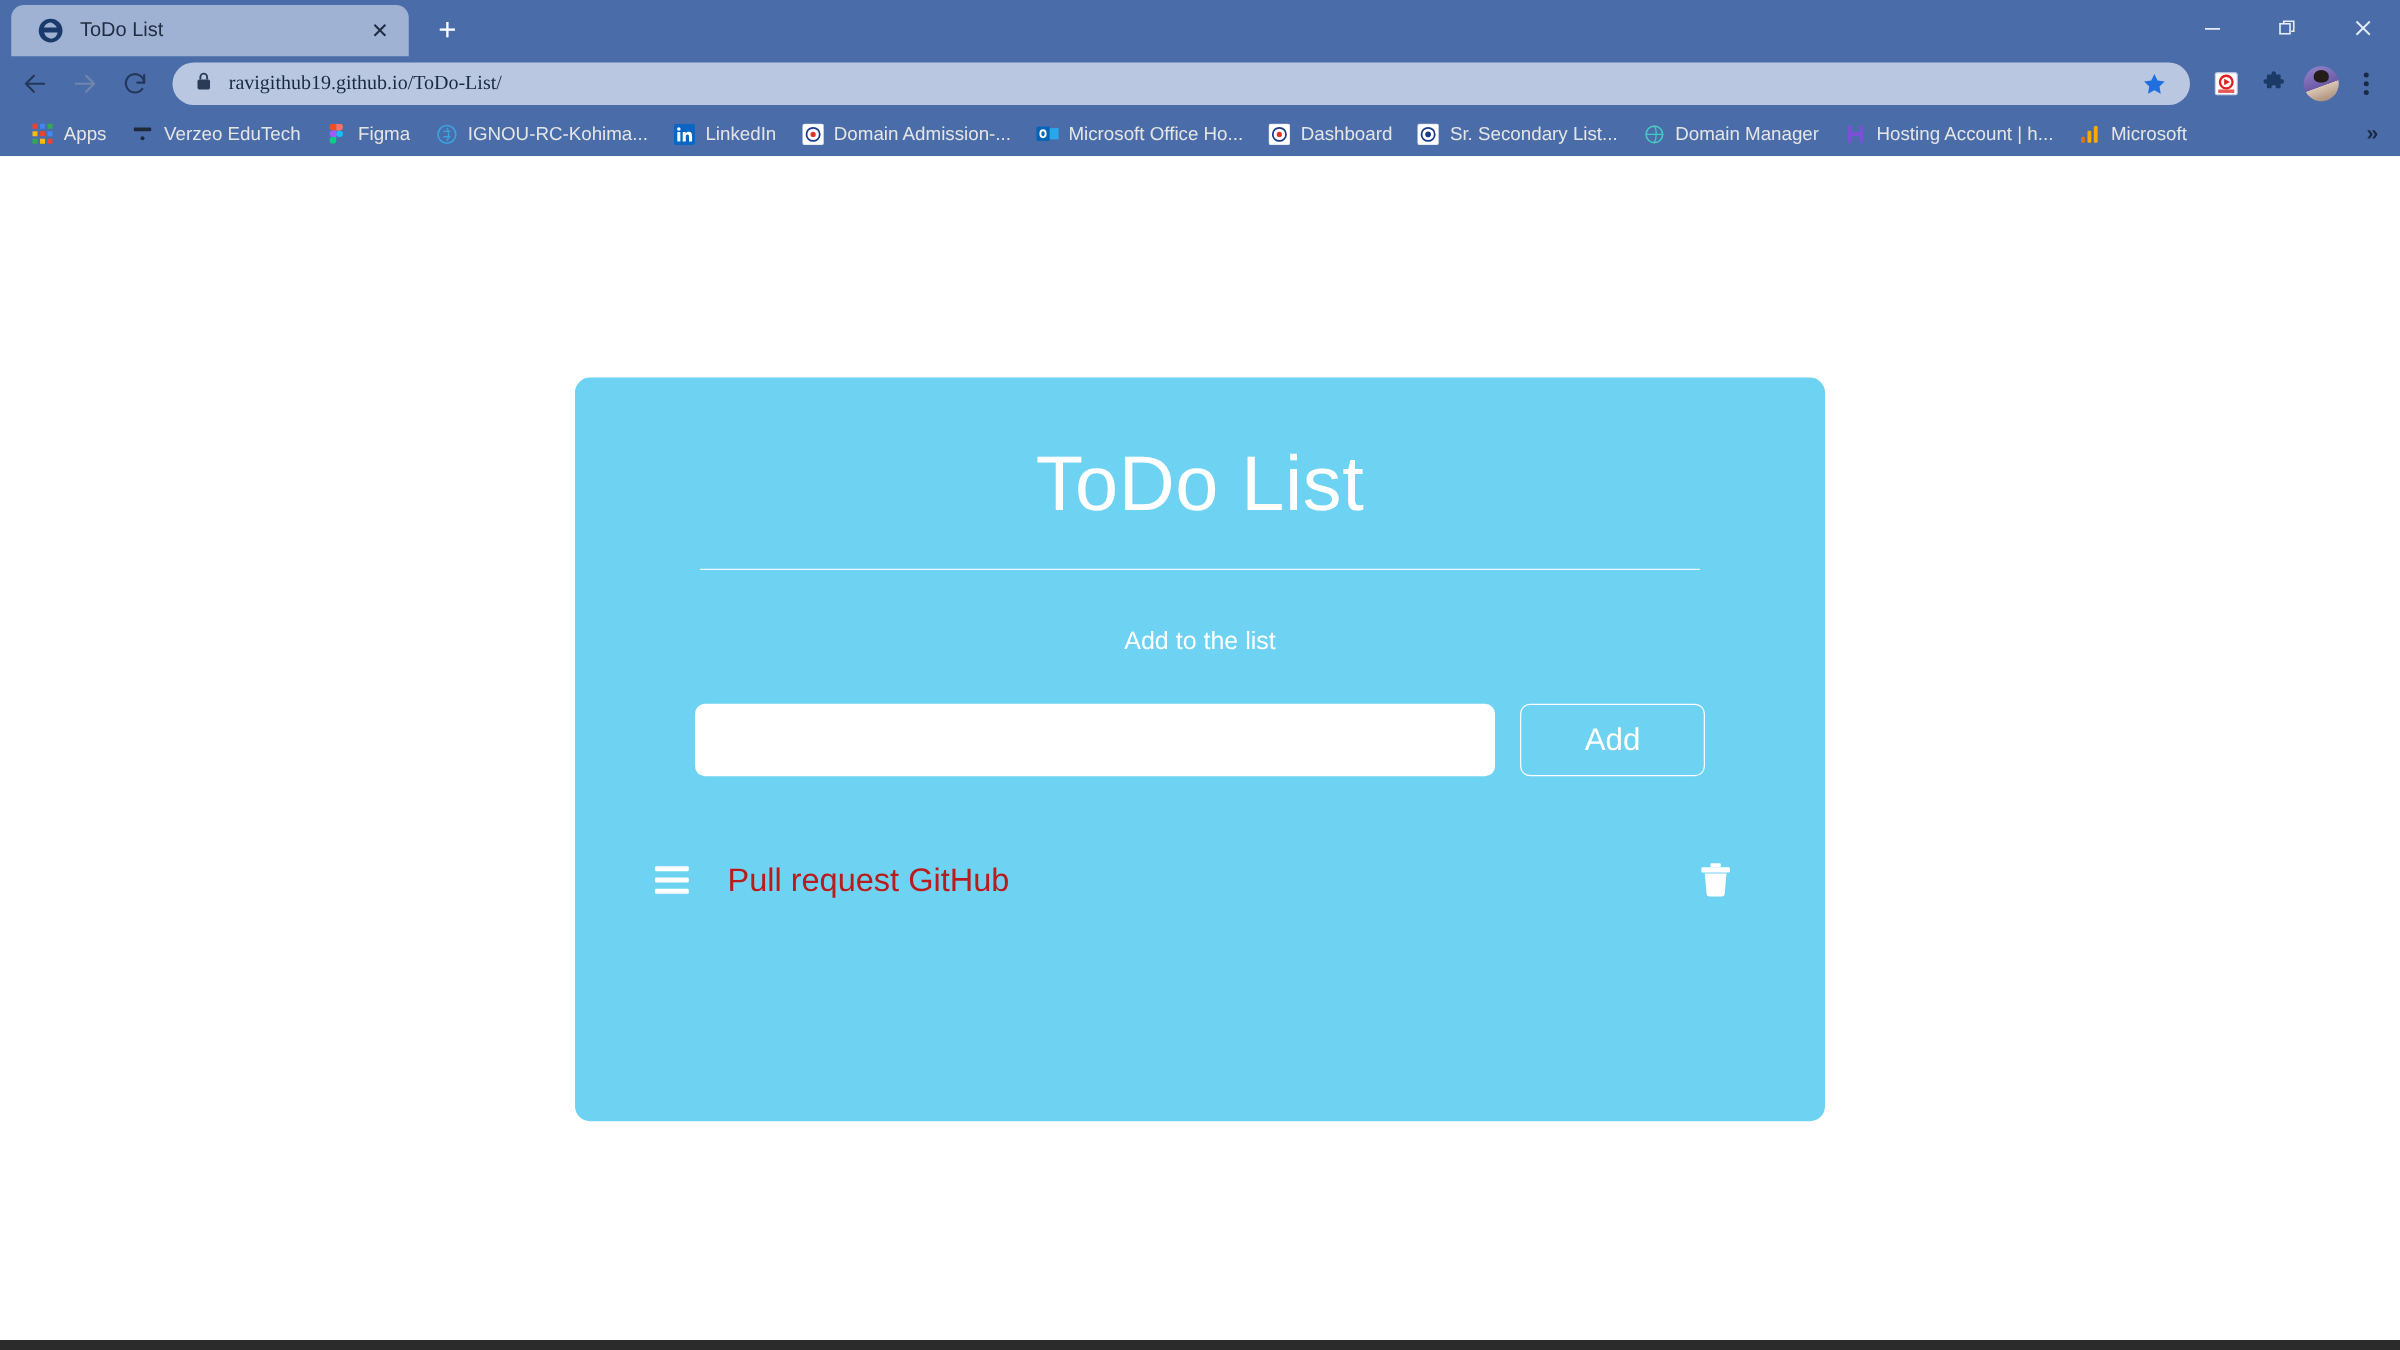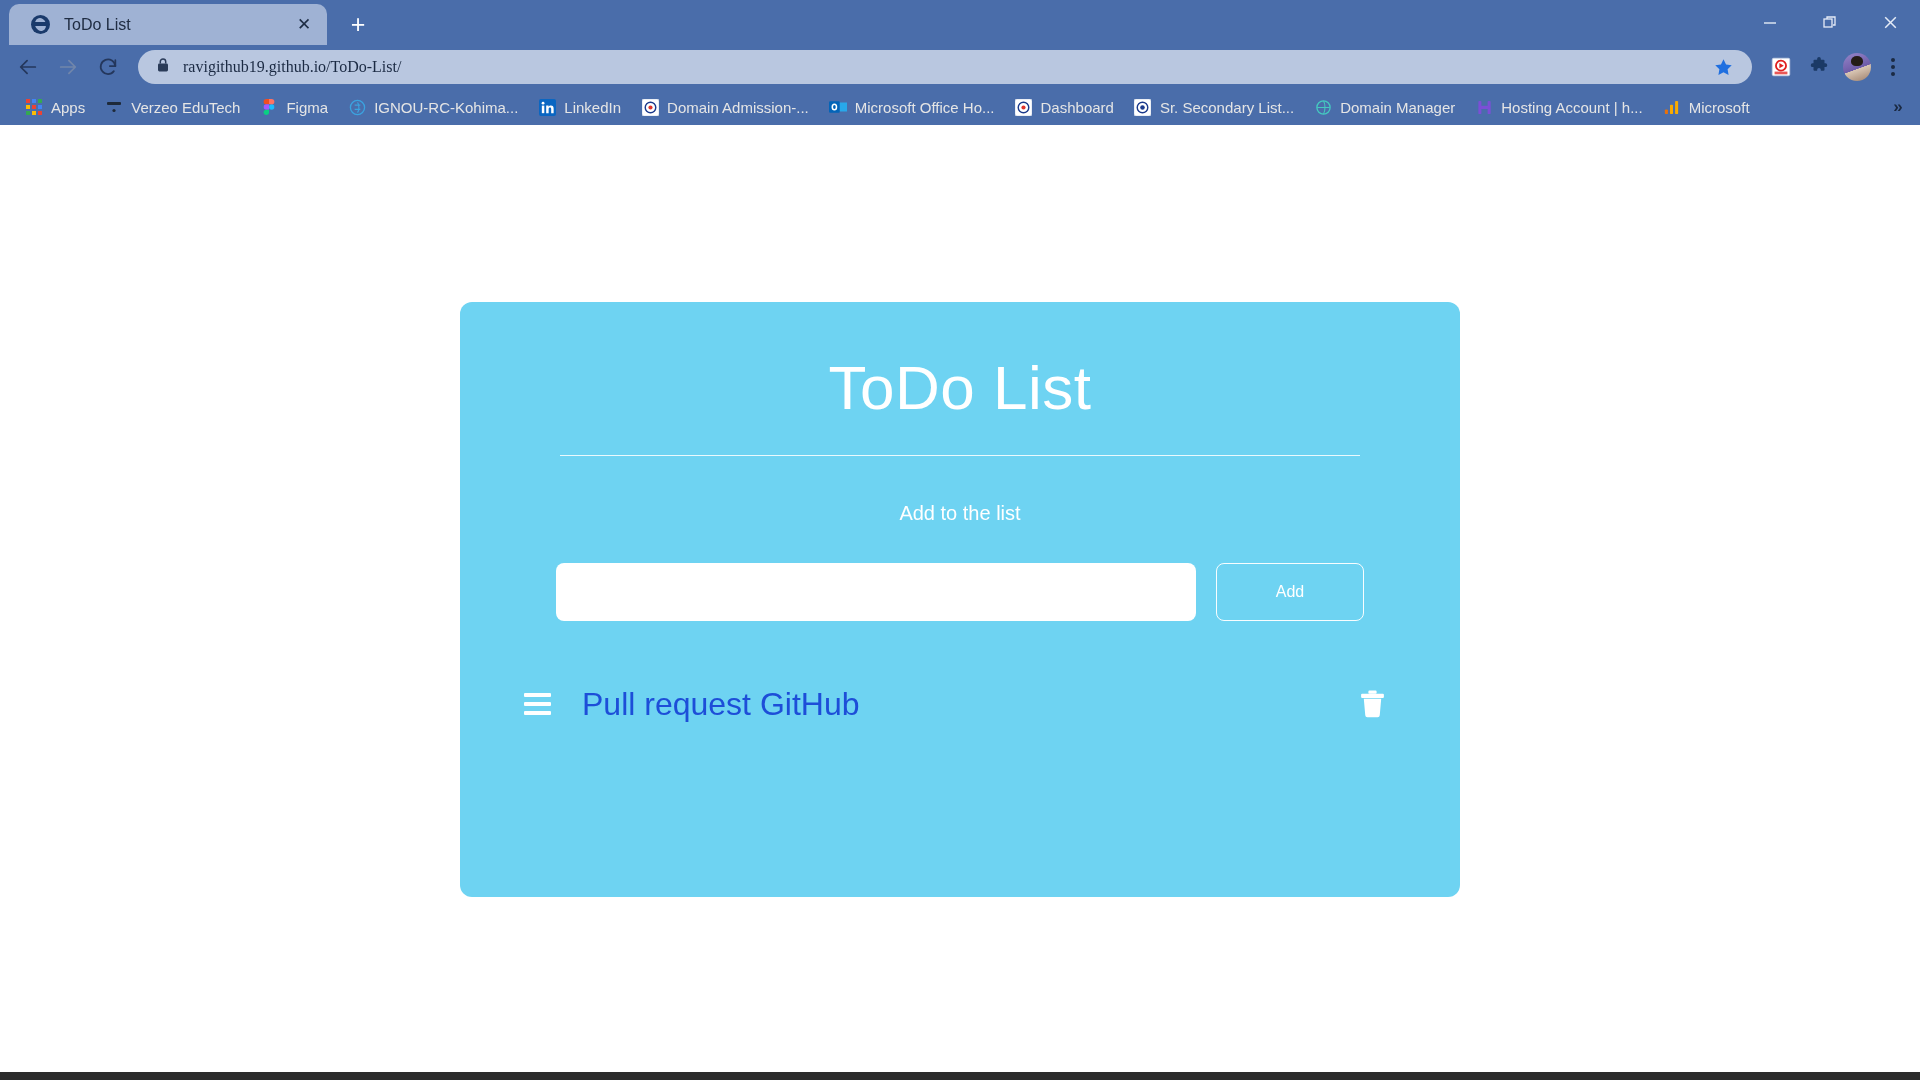--- a/index.html
+++ b/index.html
@@ -276,21 +276,21 @@
     padding: 0 16px;
     outline: none;
   }
   .add-btn {
     width: 148px;
     height: 58px;
     background: transparent;
     border: 1px solid rgba(255,255,255,0.95);
     border-radius: 8px;
     color: #ffffff;
-    font-size: 16px;
+    font-size: 25px;
     font-family: "Liberation Sans", sans-serif;
   }
   .todo-list {
     list-style: none;
     margin-top: 44px;
     padding: 0 60px 0 40px;
   }
   .todo-item {
     display: flex;
     align-items: center;
@@ -306,22 +306,22 @@
     margin-left: 14px;
   }
   .drag-handle i {
     display: block;
     width: 27px; height: 4px;
     background: #ffffff;
     border-radius: 1px;
   }
   .todo-text {
     flex: 1;
-    color: #1d4ed8;
-    font-size: 32px;
+    color: #b91c1c;
+    font-size: 26px;
     font-weight: 400;
     margin-left: 22px;
     white-space: nowrap;
     overflow: hidden;
     text-overflow: ellipsis;
   }
   .trash {
     width: 40px; height: 40px;
     flex: none;
     display: flex; align-items: center; justify-content: center;

